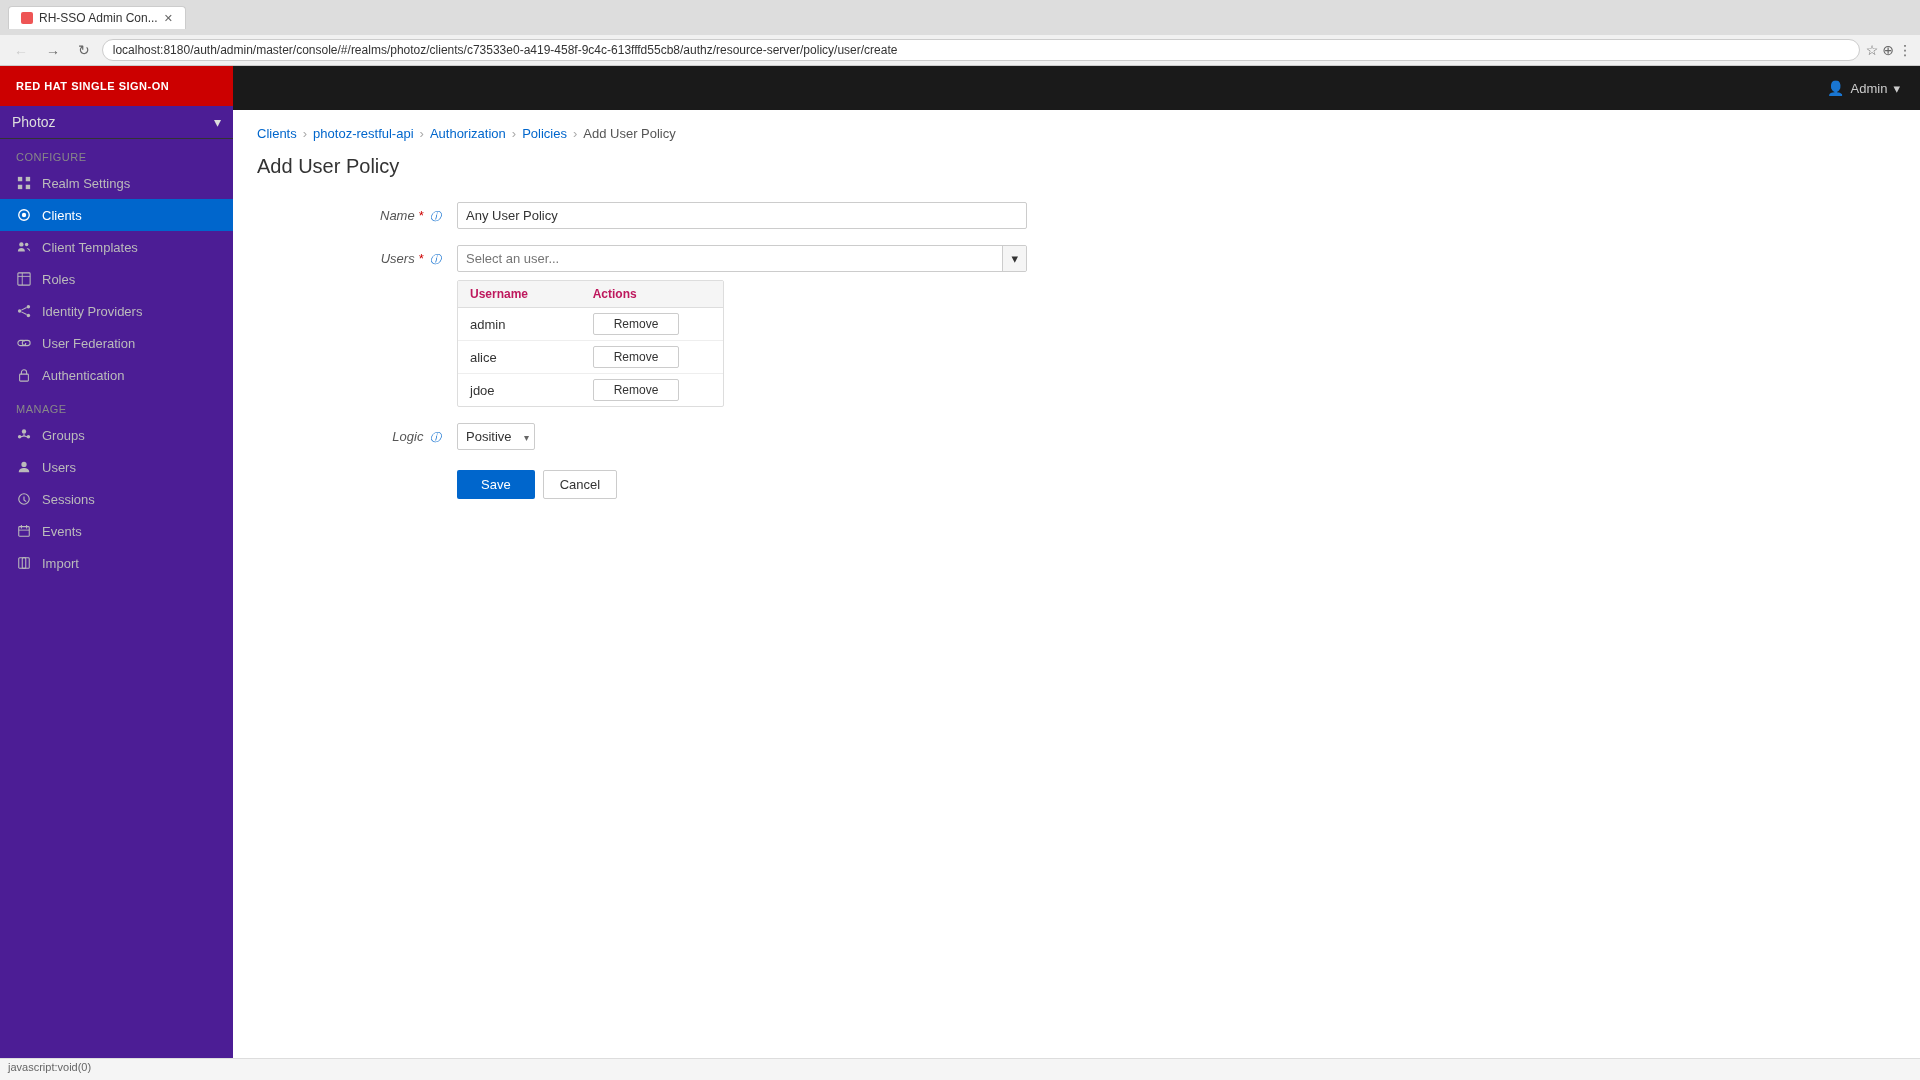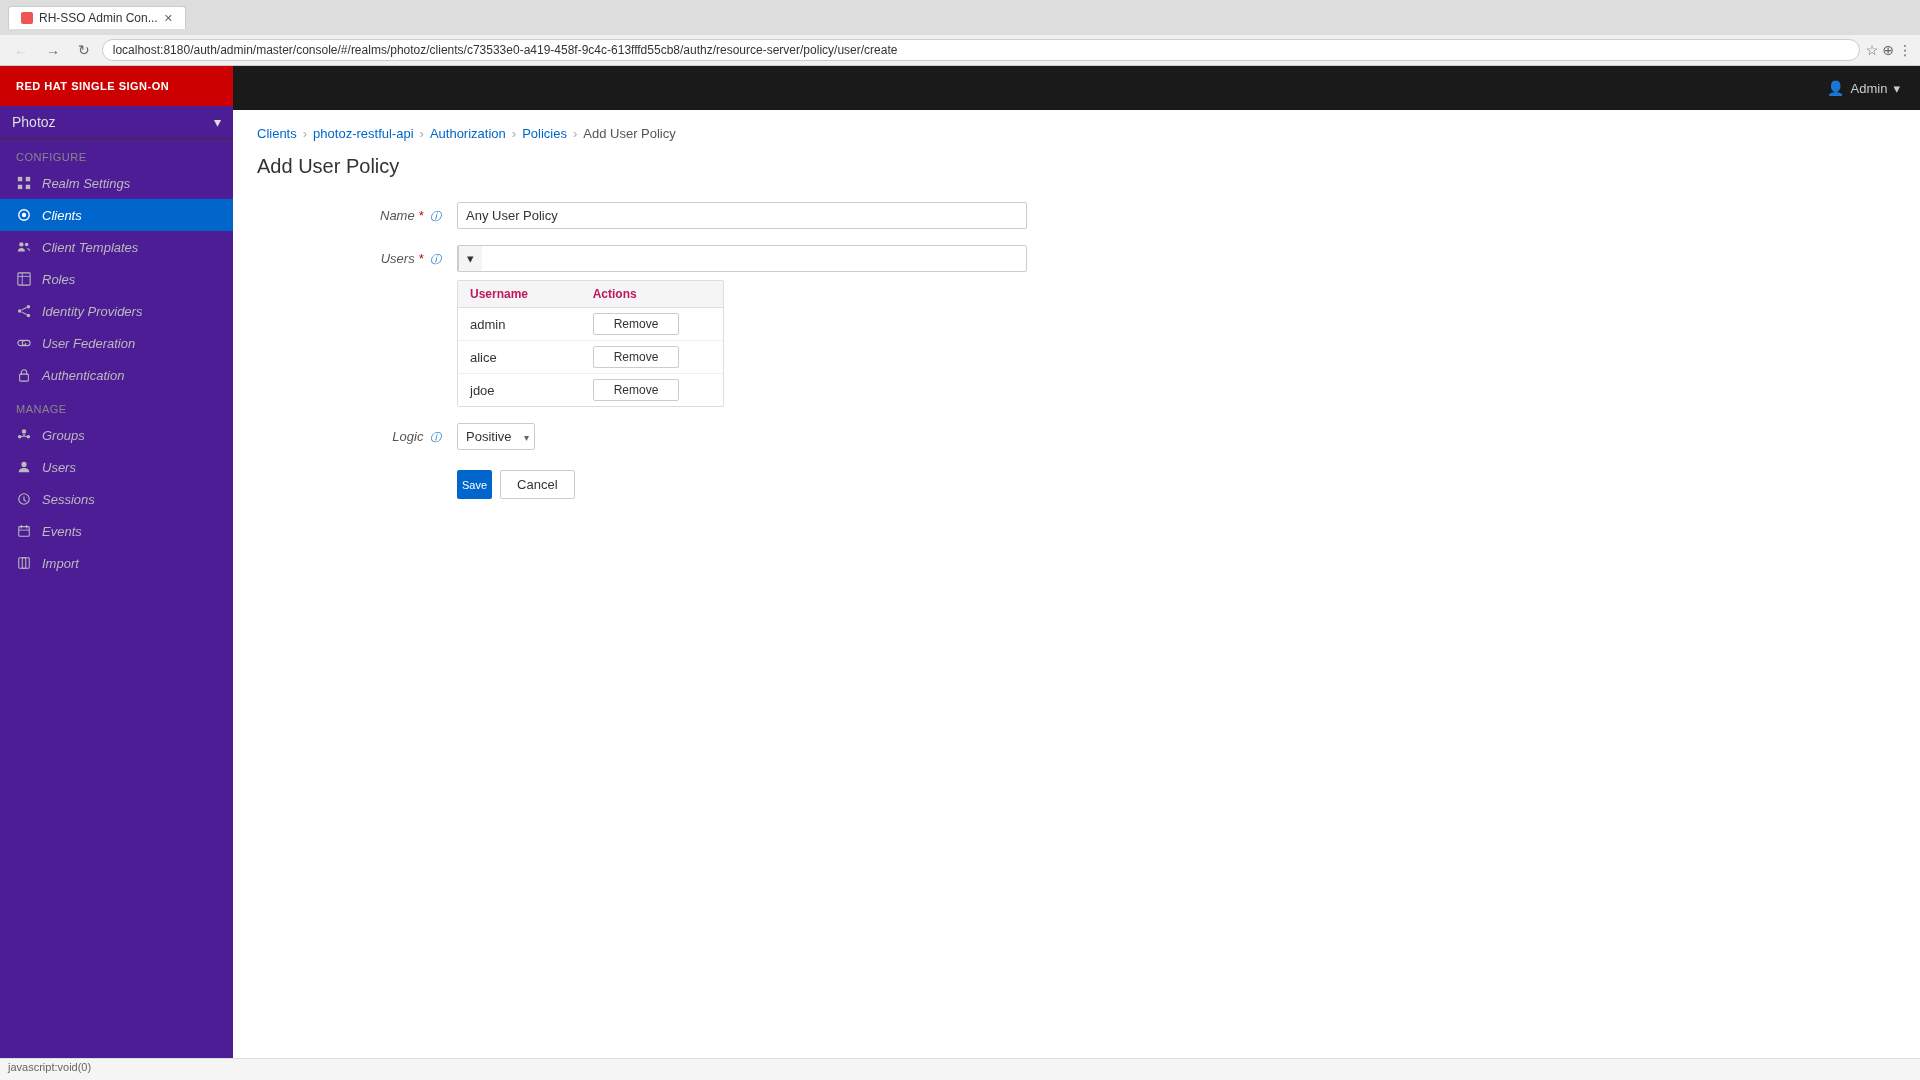--- a/index.html
+++ b/index.html
@@ -20,21 +20,21 @@
 
     
     .app { display: flex; flex: 1; overflow: hidden; }
 
     
     .sidebar { width: 233px; background: #4c1d95; color: #ccc; display: flex; flex-direction: column; overflow-y: auto; flex-shrink: 0; }
     .sidebar-header { background: #cc0000; padding: 14px 16px; display: flex; align-items: center; gap: 8px; }
     .sidebar-header-logo { color: #fff; font-size: 11px; font-weight: bold; letter-spacing: 0.5px; text-transform: uppercase; }
     .realm-selector { padding: 8px 12px; display: flex; align-items: center; justify-content: space-between; color: #ddd; font-size: 14px; border-bottom: 1px solid #333; cursor: pointer; }
     .section-label { padding: 12px 16px 4px; font-size: 11px; color: #888; text-transform: uppercase; letter-spacing: 0.5px; }
-    .sidebar-item { display: flex; align-items: center; gap: 10px; padding: 8px 16px; color: #bbb; cursor: pointer; font-size: 13px; font-style: italic; }
+    .sidebar-item { display: flex; align-items: center; gap: 10px; padding: 8px 16px; color: #bbb; cursor: pointer; font-size: 13px; }
     .sidebar-item.active { background: #0066cc; color: #fff; }
     .sidebar-icon { width: 16px; height: 16px; display: flex; align-items: center; justify-content: center; flex-shrink: 0; }
     .sidebar-icon svg { width: 14px; height: 14px; fill: currentColor; }
 
     
     .main { flex: 1; overflow-y: auto; background: #fff; }
     .topbar { background: #1a1a1a; color: #ccc; padding: 10px 20px; display: flex; align-items: center; justify-content: flex-end; min-height: 44px; }
     .topbar-user { display: flex; align-items: center; gap: 6px; font-size: 13px; color: #ccc; cursor: pointer; }
     .topbar-user-icon { font-size: 14px; }
 
@@ -73,21 +73,21 @@
     .users-table-cell.actions { flex: 1.2; }
     .remove-btn { background: #fff; border: 1px solid #ccc; border-radius: 2px; padding: 3px 20px; font-size: 12px; color: #333; cursor: pointer; }
 
     
     .logic-select-wrapper { position: relative; display: inline-block; }
     .logic-select { border: 1px solid #ccc; border-radius: 2px; padding: 5px 16px 5px 8px; font-size: 13px; color: #333; background: #fff; cursor: pointer; appearance: none; -webkit-appearance: none; }
     .logic-select-arrow { position: absolute; right: 6px; top: 50%; transform: translateY(-50%); pointer-events: none; font-size: 10px; color: #666; }
 
     
     .form-actions { margin-top: 20px; margin-left: 200px; display: flex; gap: 8px; }
-    .btn-save { background: #0066cc; color: #fff; border: none; border-radius: 2px; padding: 6px 5px; font-size: 11px; cursor: pointer; }
+    .btn-save { background: #0066cc; color: #fff; border: none; border-radius: 2px; padding: 6px 24px; font-size: 13px; cursor: pointer; }
     .btn-cancel { background: #fff; color: #333; border: 1px solid #ccc; border-radius: 2px; padding: 6px 16px; font-size: 13px; cursor: pointer; }
 
     
     .statusbar { background: #f5f5f5; border-top: 1px solid #ddd; padding: 2px 8px; font-size: 11px; color: #666; height: 22px; }
   </style>
 </head>
 <body>
 
 <div class="browser-chrome">
   <div class="browser-titlebar">
@@ -290,20 +290,21 @@
 
 
         <div class="form-group">
           <label class="form-label">
             <span>Users</span>
             <span class="required"> *</span>
             <span class="info-icon">ⓘ</span>
           </label>
           <div class="form-control-wrapper">
             <div class="user-select-wrapper">
+              <input class="user-select-input" type="text" placeholder="Select an user..." style="">
               <div class="user-select-dropdown-btn">▾</div>
             </div>
 
             <div class="users-table">
               <div class="users-table-header">
                 <div class="users-table-header-cell">Username</div>
                 <div class="users-table-header-cell actions">Actions</div>
               </div>
               <div class="users-table-row">
                 <div class="users-table-cell">admin</div>

